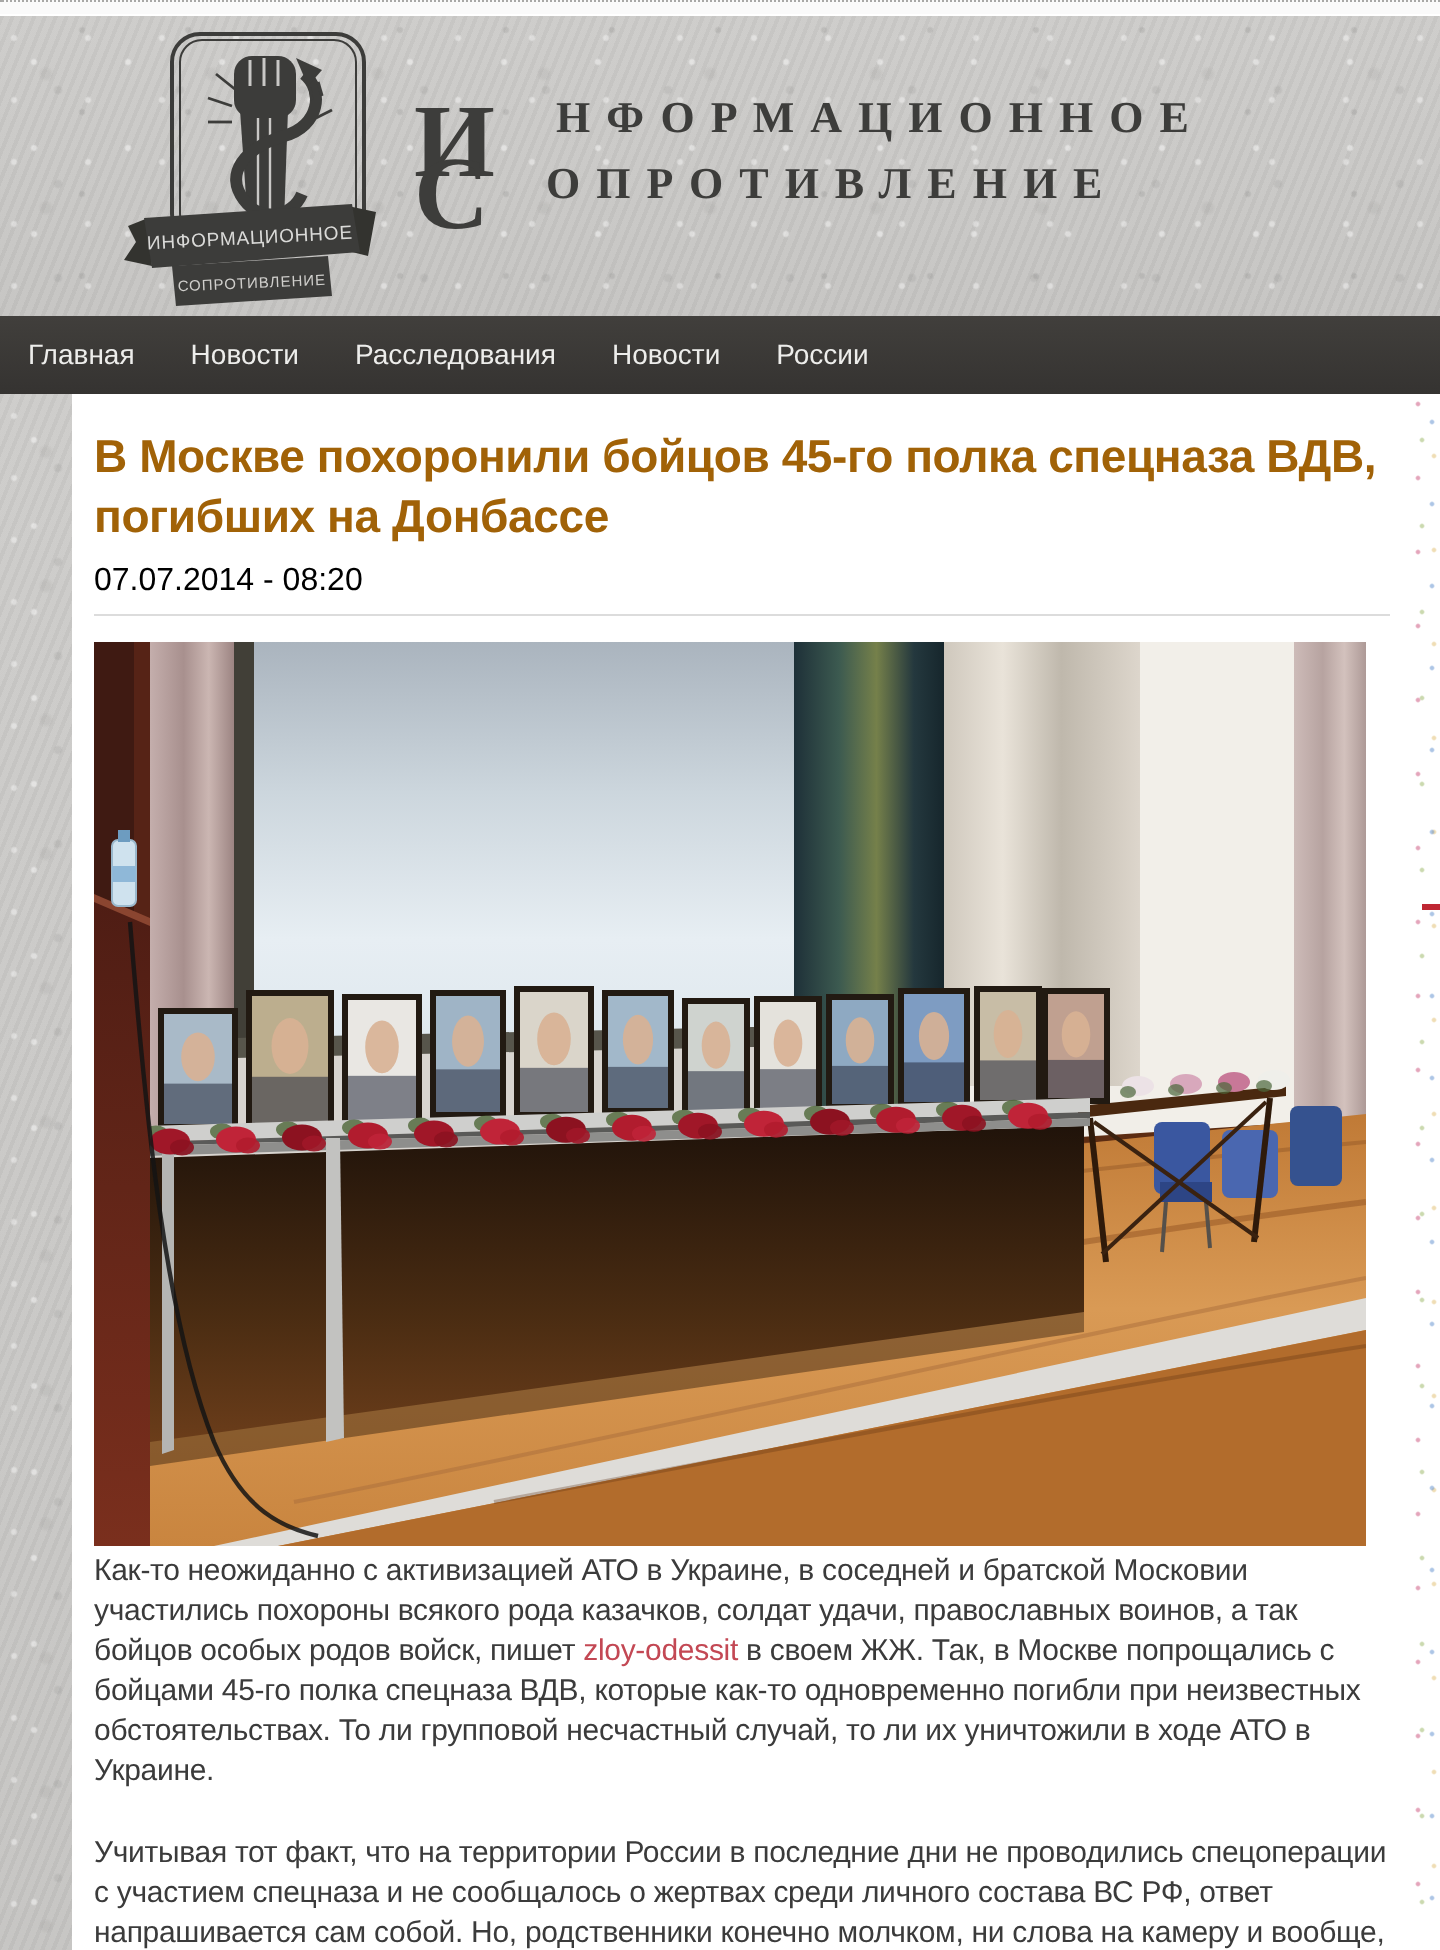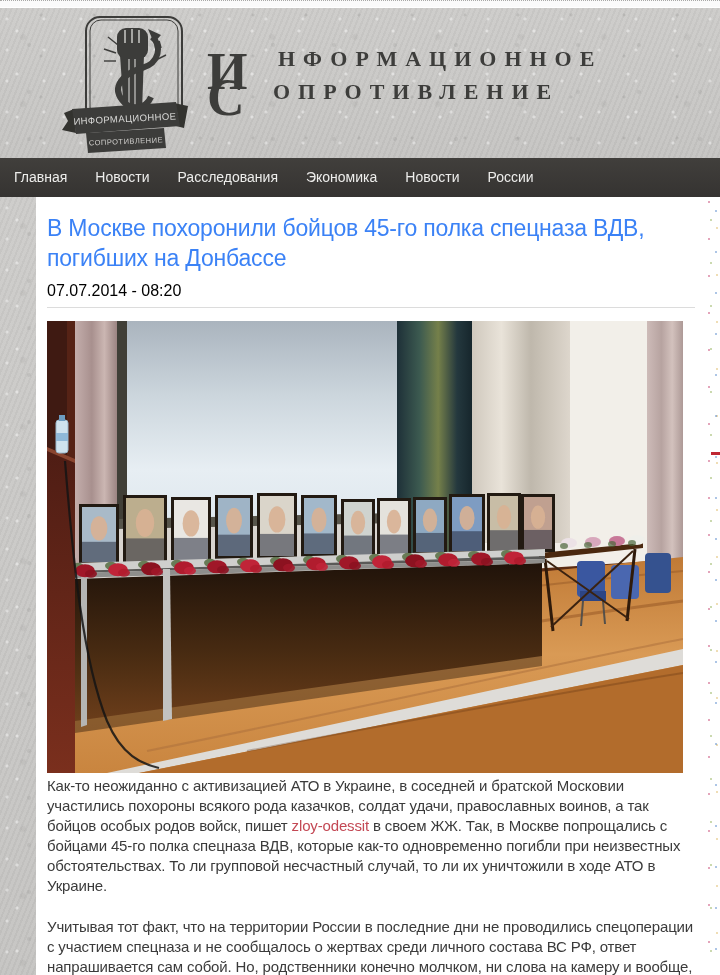--- a/index.html
+++ b/index.html
@@ -44,21 +44,21 @@
     box-sizing:border-box;}
   .mainnav a{display:block;line-height:39px;padding:0 14px;color:#ededeb;font-size:14px;
     text-decoration:none;cursor:pointer;white-space:nowrap;}
 
   
   .page-body{position:absolute;left:0;top:197px;width:720px;height:778px;background:#ffffff;}
   .left-strip{position:absolute;left:0;top:0;width:36px;height:778px;}
   .content{position:absolute;left:36px;top:0;width:670px;height:778px;background:#ffffff;overflow:hidden;}
 
   .content h1{margin:16px 8px 0 11px;width:648px;font-size:23px;line-height:30px;
-    font-weight:normal;color:#3b82f6;letter-spacing:-0.2px;}
+    font-weight:bold;color:#a16207;letter-spacing:-0.2px;}
   .date{margin:9px 0 0 11px;font-size:16px;color:#000000;}
   .content hr{margin:7px 0 0 11px;width:648px;border:none;border-top:1px solid #dcdcdc;height:0;}
 
   .photo{margin:13px 0 0 11px;width:636px;height:452px;position:relative;overflow:hidden;background:#d8d4cf;}
   .photo svg{display:block;width:636px;height:452px;}
 
   .content p{margin:3px 8px 0 11px;width:652px;font-size:15px;line-height:20px;
     color:#3b3b3b;letter-spacing:-0.15px;}
   .content p + p{margin-top:21px;}
   .inlink{color:#c34854;text-decoration:none;cursor:pointer;}
@@ -130,21 +130,20 @@
       <span class="rest r1">НФОРМАЦИОННОЕ</span>
       <span class="ini i2">С</span>
       <span class="rest r2">ОПРОТИВЛЕНИЕ</span>
     </div>
   </header>
 
   <nav class="mainnav">
     <a>Главная</a>
     <a>Новости</a>
     <a>Расследования</a>
-    <a>Экономика</a>
     <a>Новости</a>
     <a>России</a>
   </nav>
 
   <div class="page-body">
     <div class="left-strip texture"></div>
 
     <main class="content">
       <h1>В Москве похоронили бойцов 45-го полка спецназа ВДВ, погибших на Донбассе</h1>
       <div class="date">07.07.2014 - 08:20</div>

